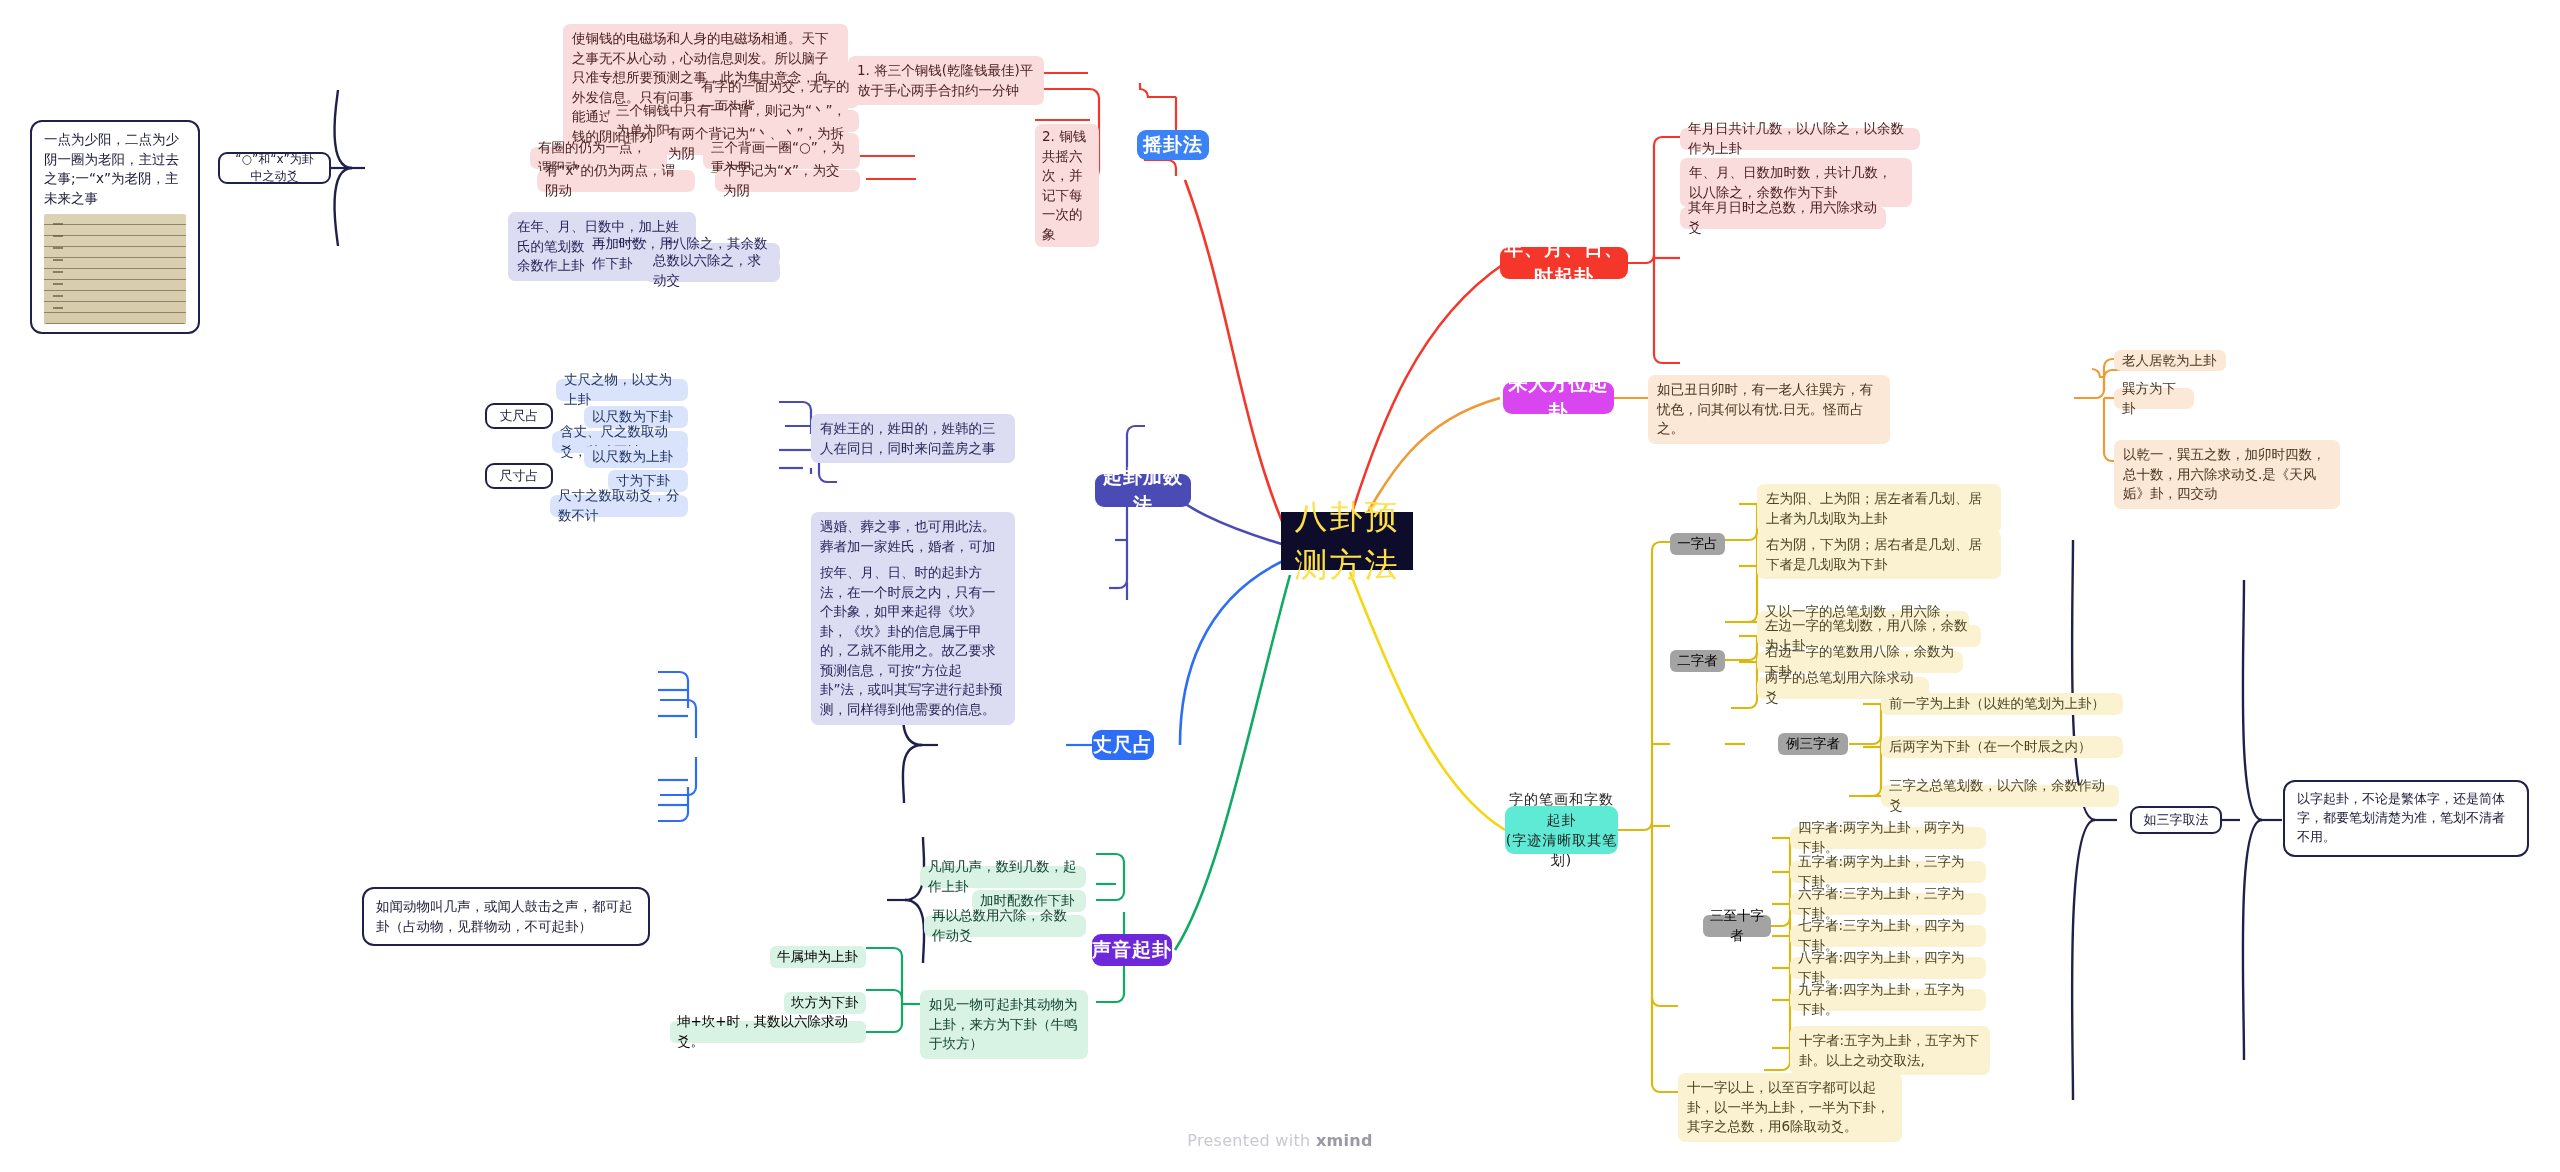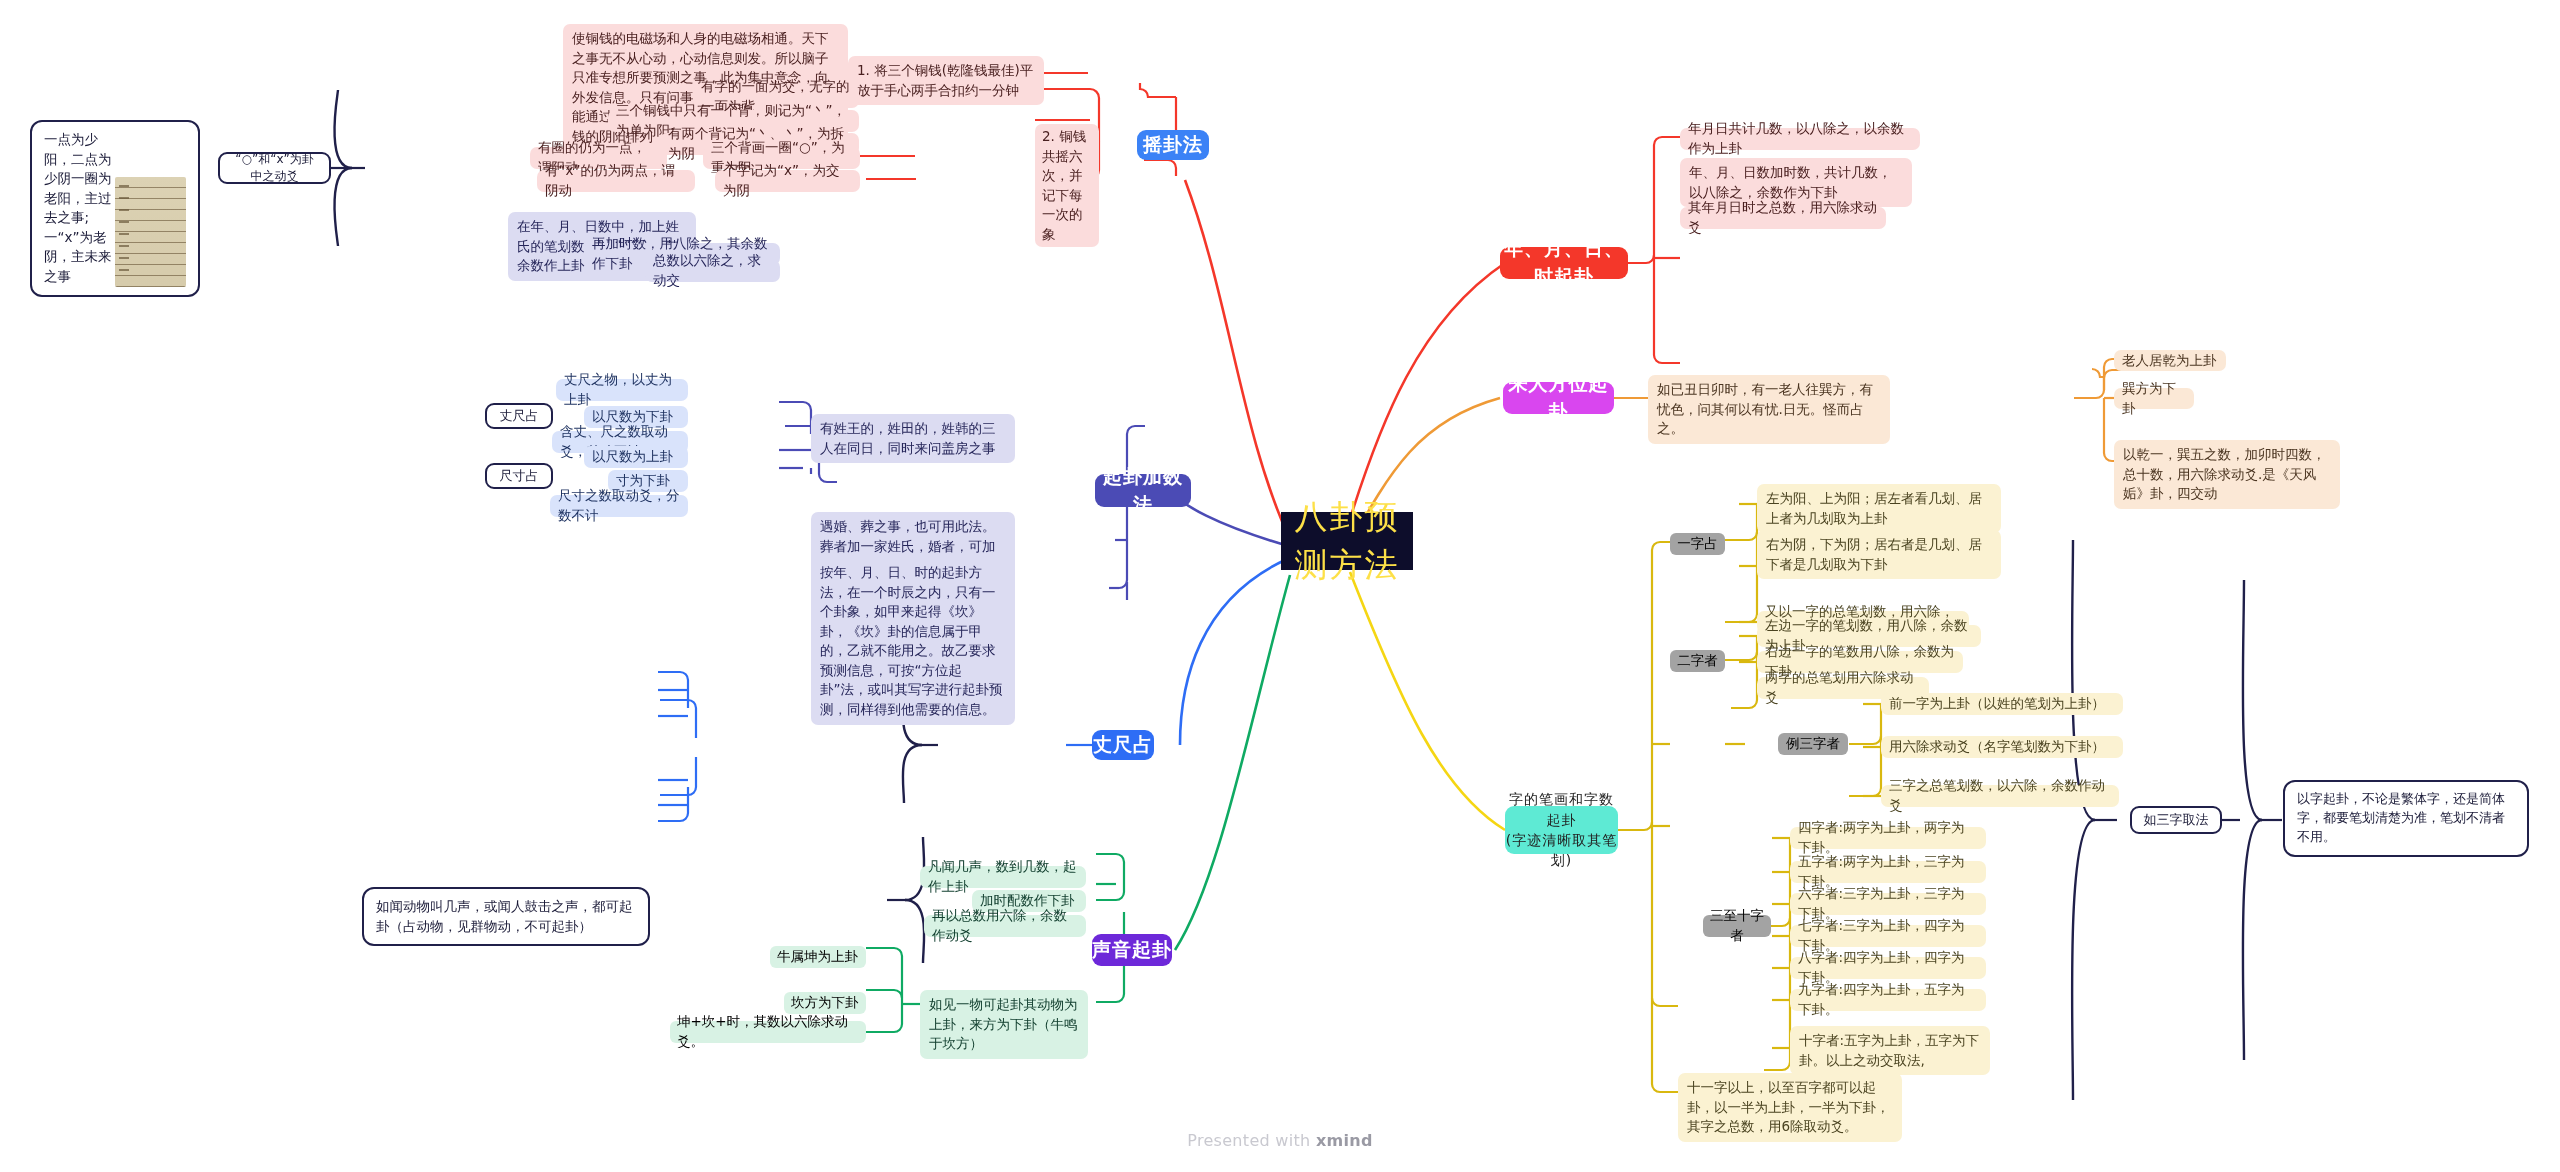--- a/index.html
+++ b/index.html
@@ -259,21 +259,21 @@
     <span>个字记为“x”，为交为阴</span>
   </div>
 
   <div class="node leaf pink align-l" style="left:530px; top:147px; width:137px; height:22px; padding:2px 8px;">
     <span>有圈的仍为一点，谓阳动</span>
   </div>
   <div class="node leaf pink align-l" style="left:537px; top:170px; width:158px; height:22px; padding:2px 8px;">
     <span>有“x”的仍为两点，谓阴动</span>
   </div>
 
-  <div class="node outline align-l" style="left:30px; top:120px; width:170px; min-height:148px; flex-direction:row; align-items:flex-end;">
+  <div class="node outline align-l" style="left:30px; top:120px; width:170px; min-height:148px; flex-direction:column; align-items:flex-end;">
     <span style="font-size:13.5px;">一点为少阳，二点为少阴一圈为老阳，主过去之事;一“x”为老阴，主未来之事</span>
     <div class="tl-img"></div>
   </div>
 
   <div class="node outline small align-c" style="left:218px; top:152px; width:113px; height:32px;">
     <span style="font-size:12px;">“○”和“x”为卦中之动爻</span>
   </div>
 
   <div class="node l1 red2" style="left:1500px; top:247px; width:128px; height:32px;">
     <span class="align-c">年、月、日、时起卦</span>
@@ -413,21 +413,21 @@
     <span>两字的总笔划用六除求动爻</span>
   </div>
 
   <div class="node plain cream align-c" style="left:1778px; top:733px; width:70px; height:22px;">
     <span>例三字者</span>
   </div>
   <div class="node leaf cream align-l" style="left:1881px; top:693px; width:242px; height:22px; padding:2px 8px;">
     <span>前一字为上卦（以姓的笔划为上卦）</span>
   </div>
   <div class="node leaf cream align-l" style="left:1881px; top:736px; width:242px; height:22px; padding:2px 8px;">
-    <span>用六除求动爻（名字笔划数为下卦）</span>
+    <span>后两字为下卦（在一个时辰之内）</span>
   </div>
   <div class="node leaf cream align-l" style="left:1881px; top:785px; width:238px; height:22px; padding:2px 8px;">
     <span>三字之总笔划数，以六除，余数作动爻</span>
   </div>
 
   <div class="node plain cream align-c" style="left:1703px; top:915px; width:68px; height:22px;">
     <span>三至十字者</span>
   </div>
   <div class="node leaf cream align-l" style="left:1790px; top:827px; width:196px; height:22px; padding:2px 8px;">
     <span>四字者:两字为上卦，两字为下卦。</span>

